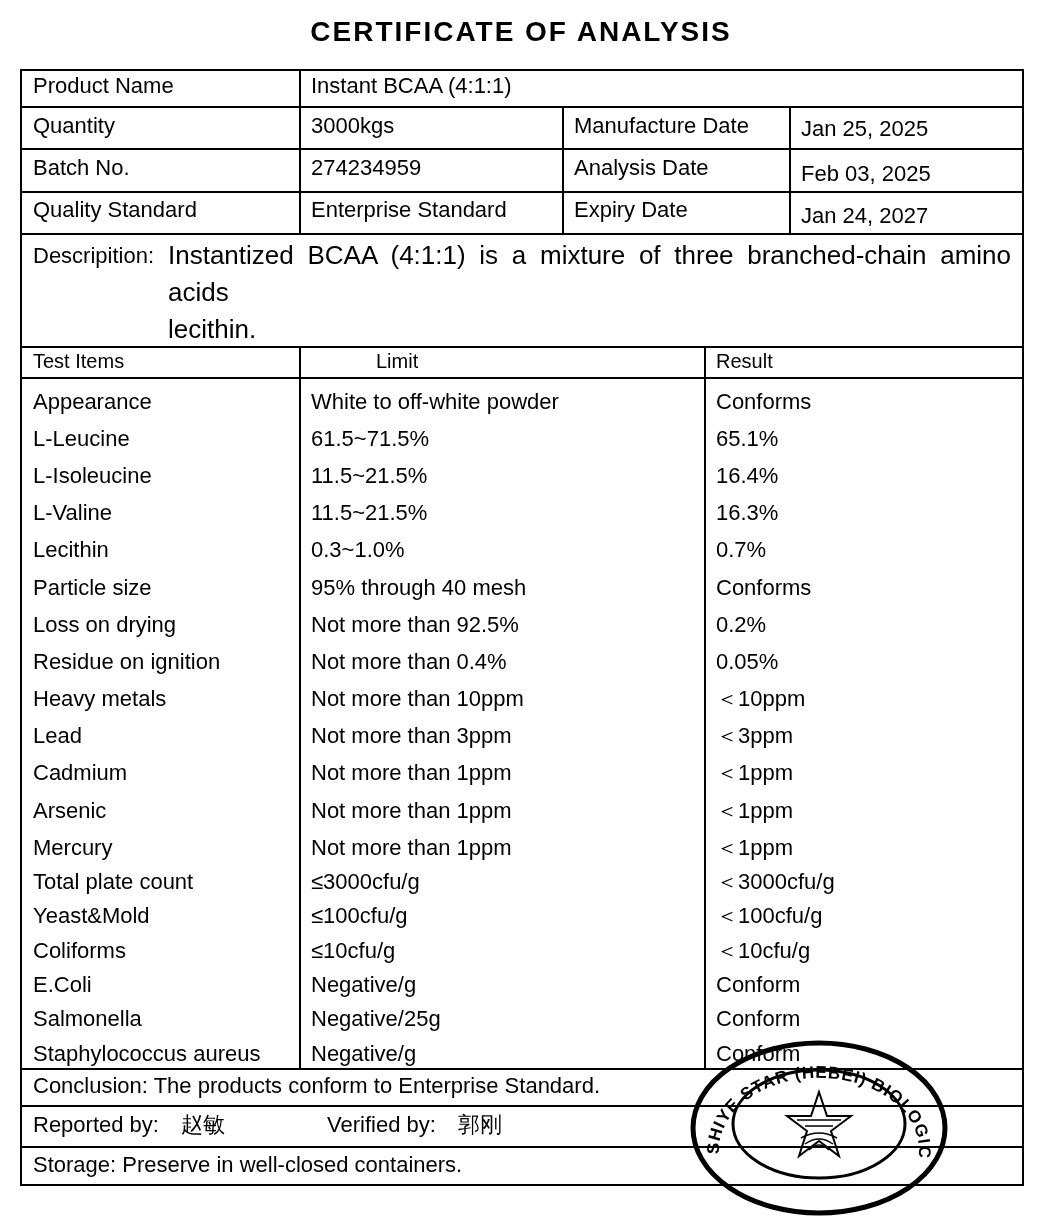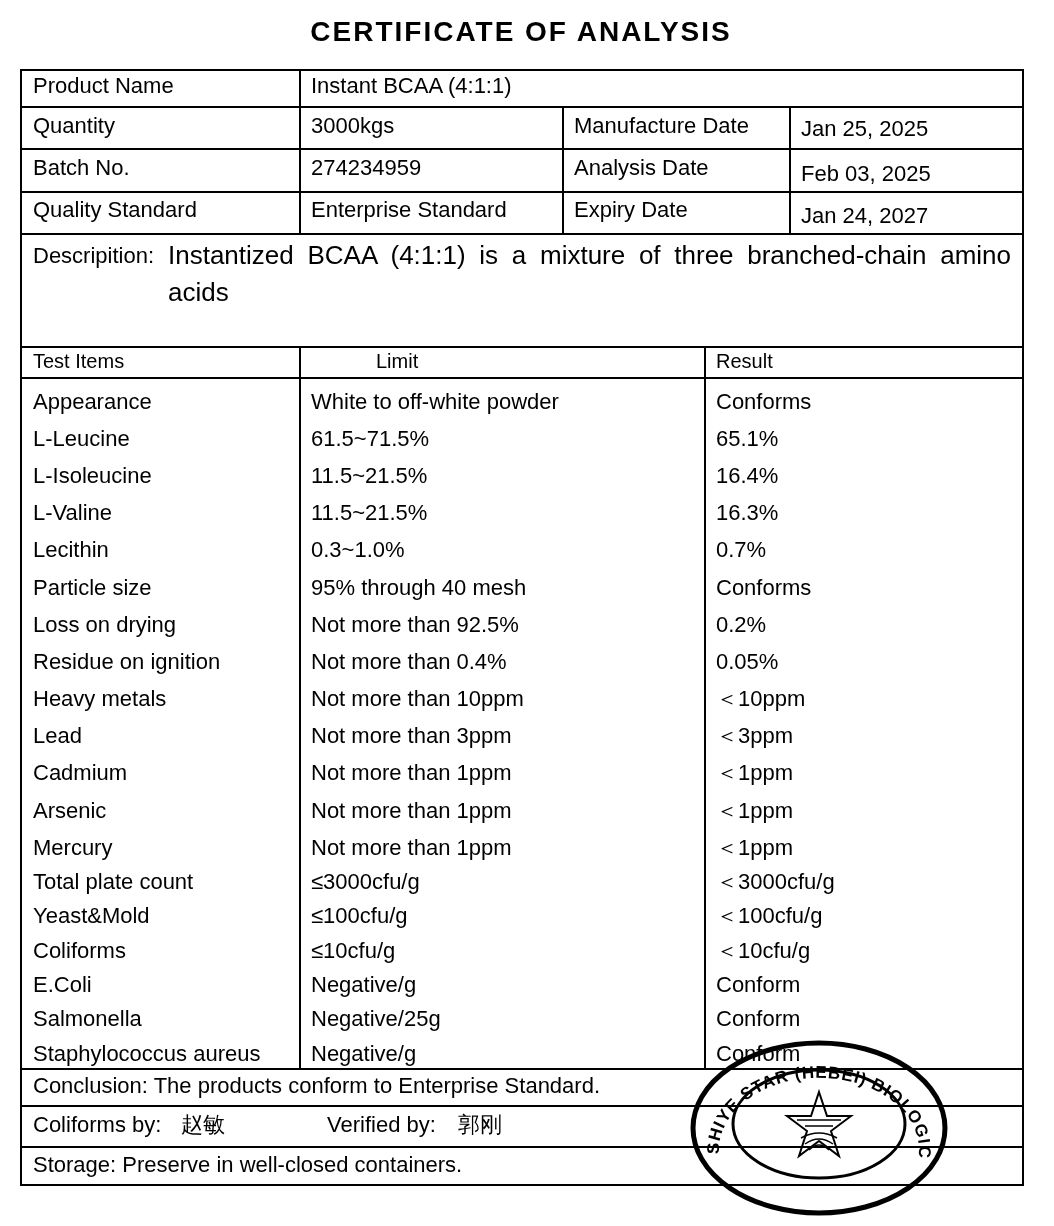--- a/index.html
+++ b/index.html
@@ -47,20 +47,21 @@
 <div class="t" style="left:801px; top:161px;">Feb 03, 2025</div>
 
 <div class="t" style="left:33px; top:197px;">Quality Standard</div>
 <div class="t" style="left:311px; top:197px;">Enterprise Standard</div>
 <div class="t" style="left:574px; top:197px;">Expiry Date</div>
 <div class="t" style="left:801px; top:203px;">Jan 24, 2027</div>
 
 <div class="desc-label" style="left:33px; top:243px;">Descripition:</div>
 <div class="desc" style="left:168px; top:237px; width:843px;">
   <div style="text-align:justify; text-align-last:justify;">Instantized BCAA (4:1:1) is a mixture of three branched-chain amino acids</div>
+  <div>lecithin.</div>
 </div>
 
 <div class="hline" style="left:20px; top:346px; width:1004px;"></div>
 <div class="hline" style="left:20px; top:377px; width:1004px;"></div>
 <div class="vline" style="left:299px; top:346px; height:723px;"></div>
 <div class="vline" style="left:704px; top:346px; height:723px;"></div>
 
 <div class="t th" style="left:33px; top:348px;">Test Items</div>
 <div class="t th" style="left:376px; top:348px;">Limit</div>
 <div class="t th" style="left:716px; top:348px;">Result</div>
@@ -159,21 +160,21 @@
   <div class="t" style="left:33px; top:1041px;">Staphylococcus aureus</div>
   <div class="t" style="left:311px; top:1041px;">Negative/g</div>
   <div class="t" style="left:716px; top:1041px;">Conform</div>
 </div>
 
 <div class="hline" style="left:20px; top:1068px; width:1004px;"></div>
 <div class="hline" style="left:20px; top:1105px; width:1004px;"></div>
 <div class="hline" style="left:20px; top:1146px; width:1004px;"></div>
 
 <div class="t" style="left:33px; top:1073px;">Conclusion: The products conform to Enterprise Standard.</div>
-<div class="t" style="left:33px; top:1112px;">Coliforms by:</div>
+<div class="t" style="left:33px; top:1112px;">Reported by:</div>
 <div class="t cn" style="left:181px; top:1112px;">赵敏</div>
 <div class="t" style="left:327px; top:1112px;">Verified by:</div>
 <div class="t cn" style="left:458px; top:1112px;">郭刚</div>
 <div class="t" style="left:33px; top:1152px;">Storage: Preserve in well-closed containers.</div>
 
 <svg class="stamp" viewBox="0 0 258 176">
   <defs>
     <path id="stampArc" d="M 30 120 A 100 72 0 1 1 228 120"></path>
   </defs>
   <ellipse cx="129" cy="88" rx="126" ry="85" fill="none" stroke="#000" stroke-width="5"></ellipse>

